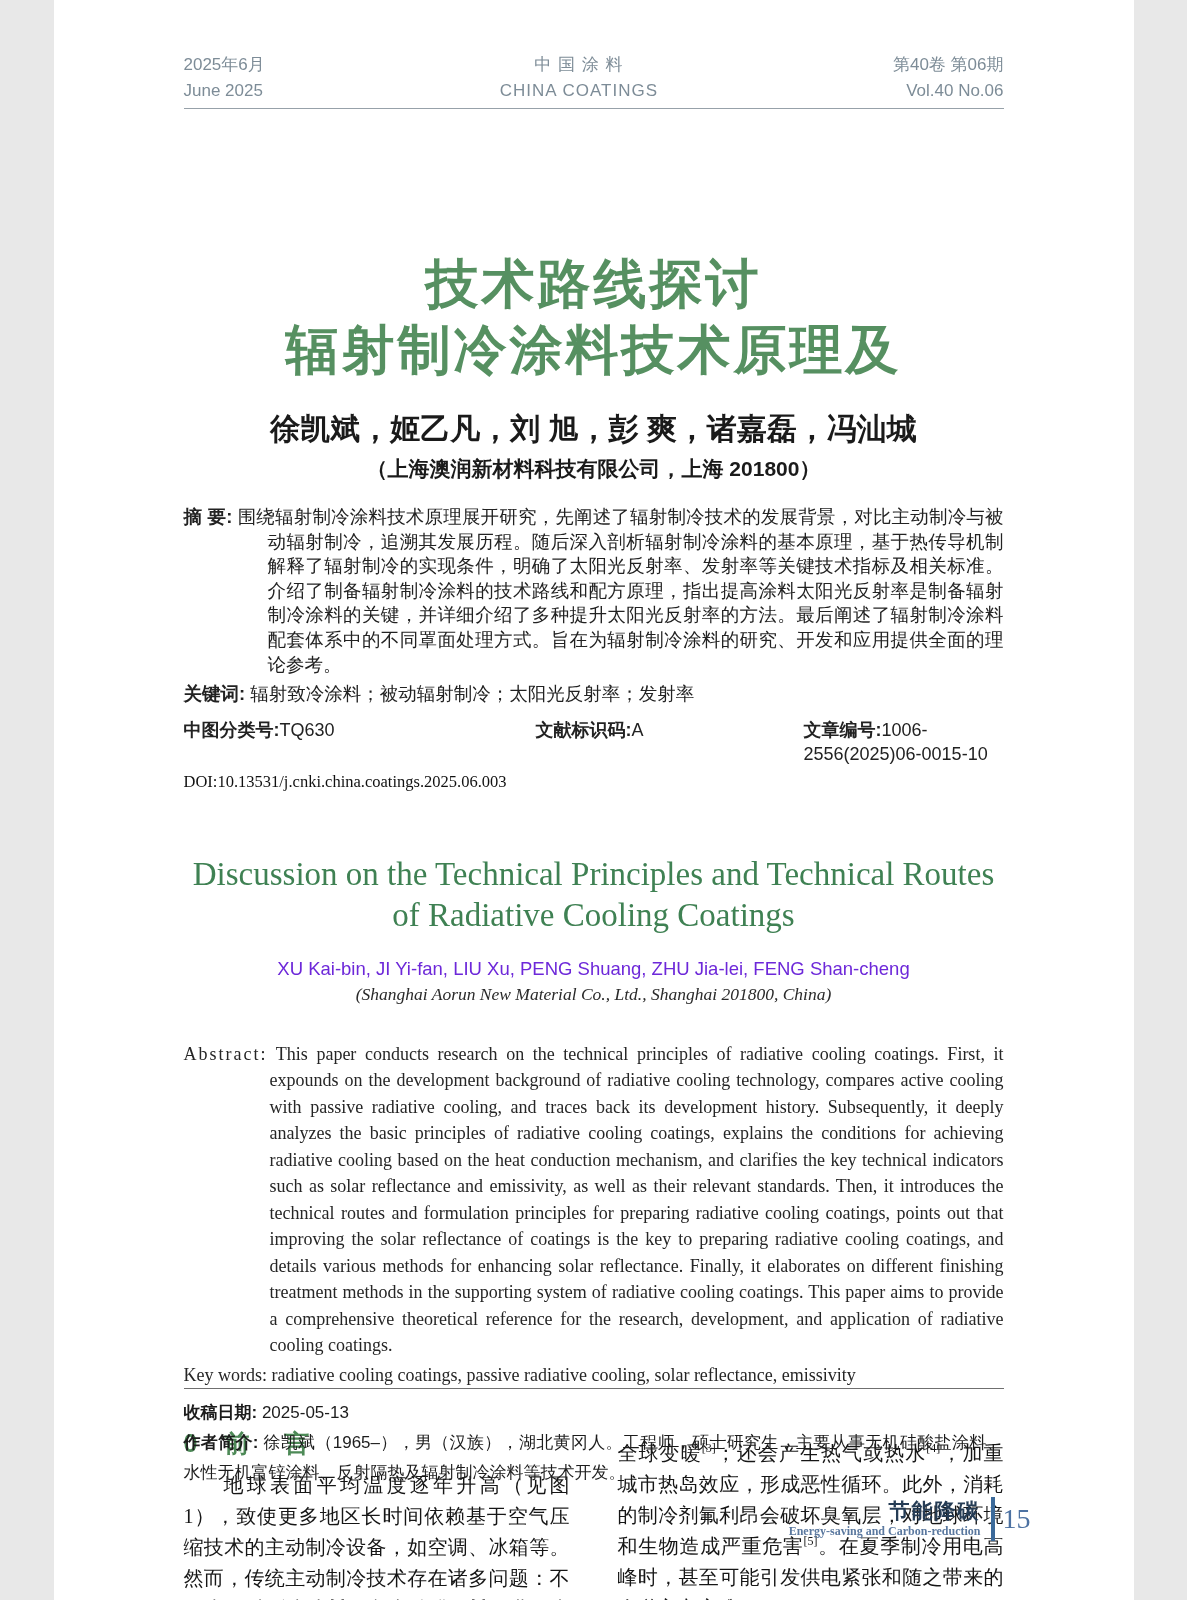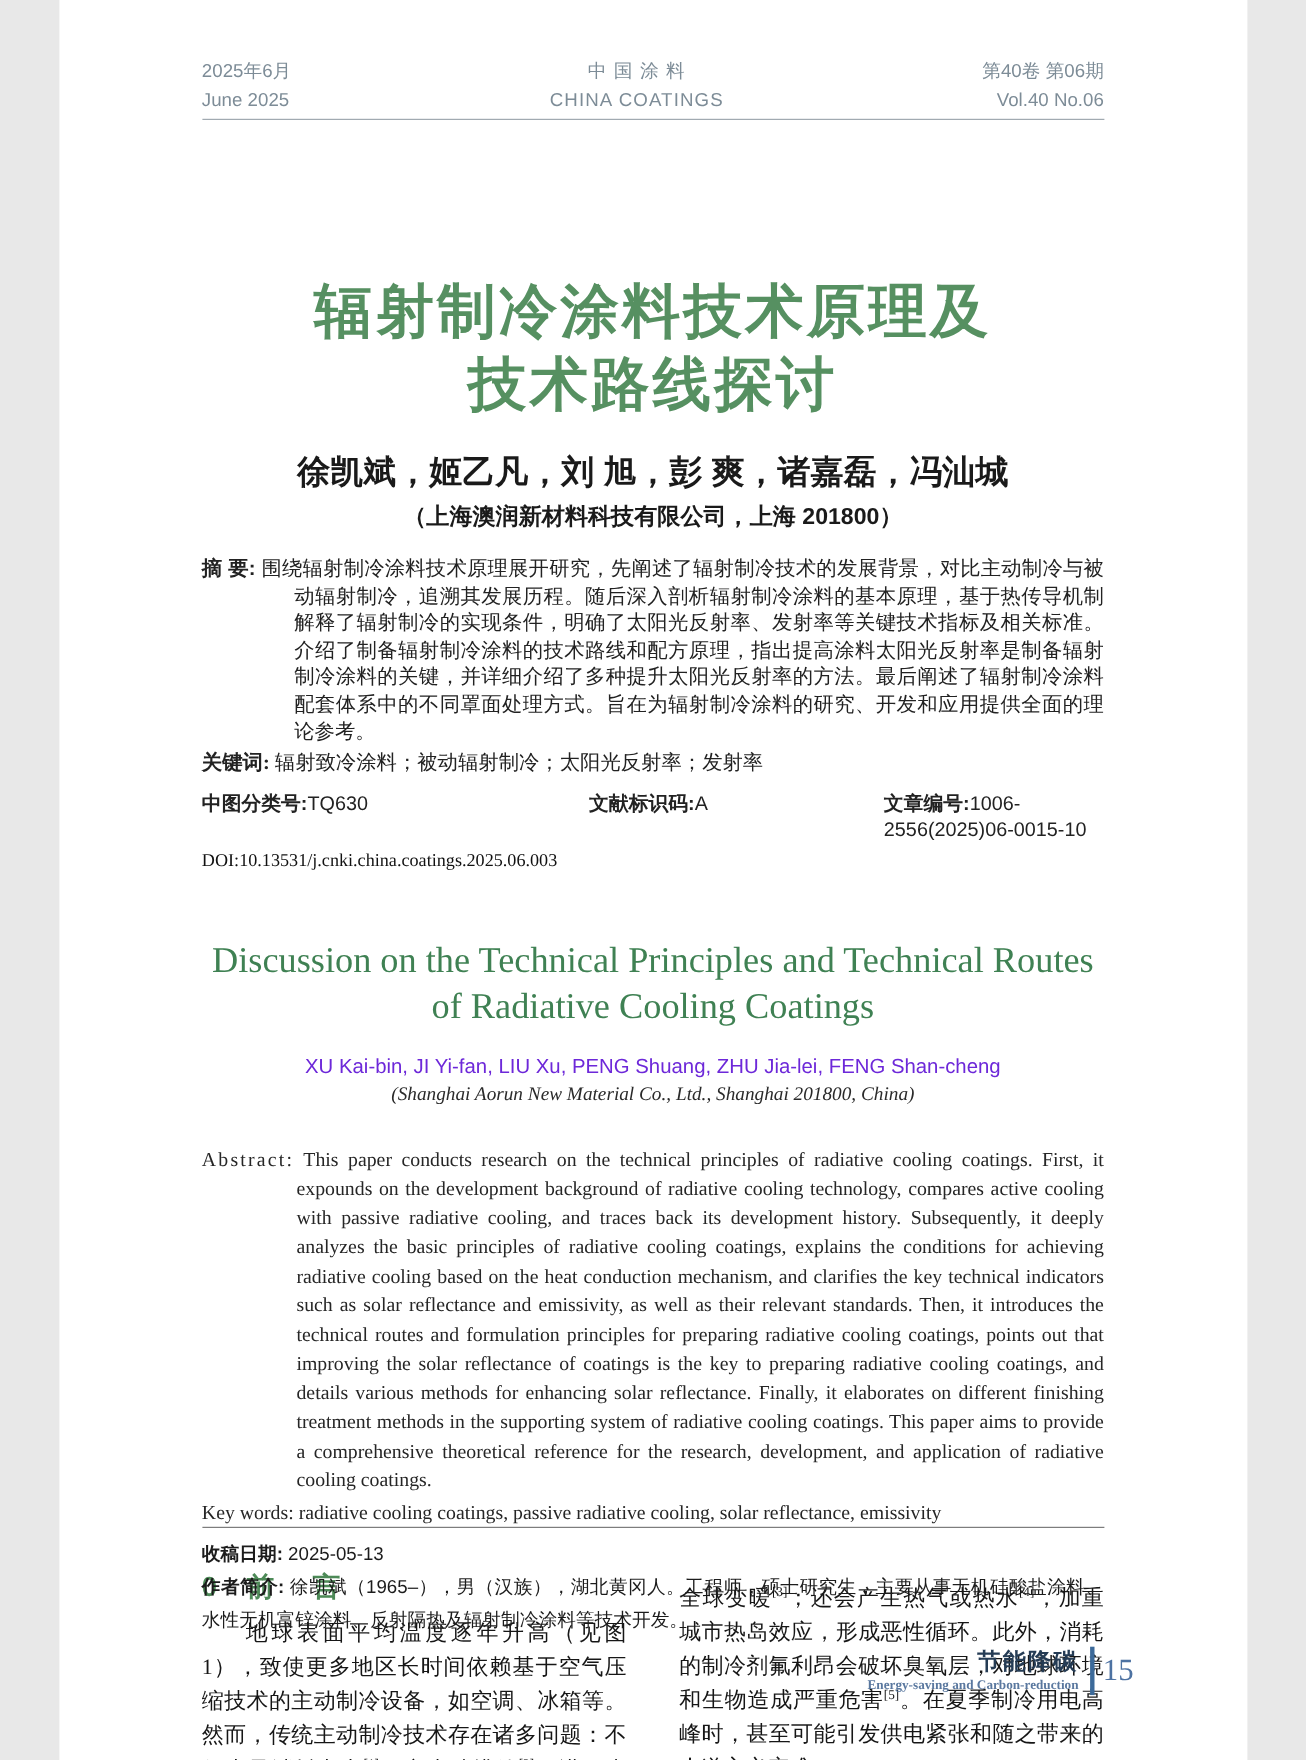--- a/index.html
+++ b/index.html
@@ -181,30 +181,30 @@
         <div>CHINA COATINGS</div>
       </div>
       <div class="col c-right">
         <div>第40卷 第06期</div>
         <div>Vol.40 No.06</div>
       </div>
     </div>
     <hr class="head-rule">
 
     <h1 class="cn-title" style="margin-bottom:0;">
+      <div>技术路线探讨</div>
       <div>辐射制冷涂料技术原理及</div>
-      <div>技术路线探讨</div>
     </h1>
 
     <div class="cn-authors">徐凯斌，姬乙凡，刘 旭，彭 爽，诸嘉磊，冯汕城</div>
     <div class="cn-affiliation">（上海澳润新材料科技有限公司，上海 201800）</div>
 
     <p class="hang-cn" style="margin:22px 0 0 0;"><span class="lbl">摘 要:</span> <span>围绕辐射制冷涂料技术原理展开研究，先阐述了辐射制冷技术的发展背景，对比主动制冷与被动辐射制冷，追溯其发展历程。随后深入剖析辐射制冷涂料的基本原理，基于热传导机制解释了辐射制冷的实现条件，明确了太阳光反射率、发射率等关键技术指标及相关标准。介绍了制备辐射制冷涂料的技术路线和配方原理，指出提高涂料太阳光反射率是制备辐射制冷涂料的关键，并详细介绍了多种提升太阳光反射率的方法。最后阐述了辐射制冷涂料配套体系中的不同罩面处理方式。旨在为辐射制冷涂料的研究、开发和应用提供全面的理论参考。</span></p>
 
-    <p class="cn-keywords" style="margin:5px 0 0 0;font-family:Liberation Serif, serif;"><span class="lbl">关键词:</span> <span>辐射致冷涂料；被动辐射制冷；太阳光反射率；发射率</span></p>
+    <p class="cn-keywords" style="margin:5px 0 0 0;"><span class="lbl">关键词:</span> <span>辐射致冷涂料；被动辐射制冷；太阳光反射率；发射率</span></p>
 
     <div class="meta-row">
       <div><span class="lbl">中图分类号:</span><span>TQ630</span></div>
       <div><span class="lbl">文献标识码:</span><span>A</span></div>
       <div><span class="lbl">文章编号:</span><span>1006-2556(2025)06-0015-10</span></div>
     </div>
     <div class="doi-line">DOI:10.13531/j.cnki.china.coatings.2025.06.003</div>
 
     <h2 class="en-title" style="margin-bottom:0;">
       <div>Discussion on the Technical Principles and Technical Routes</div>

